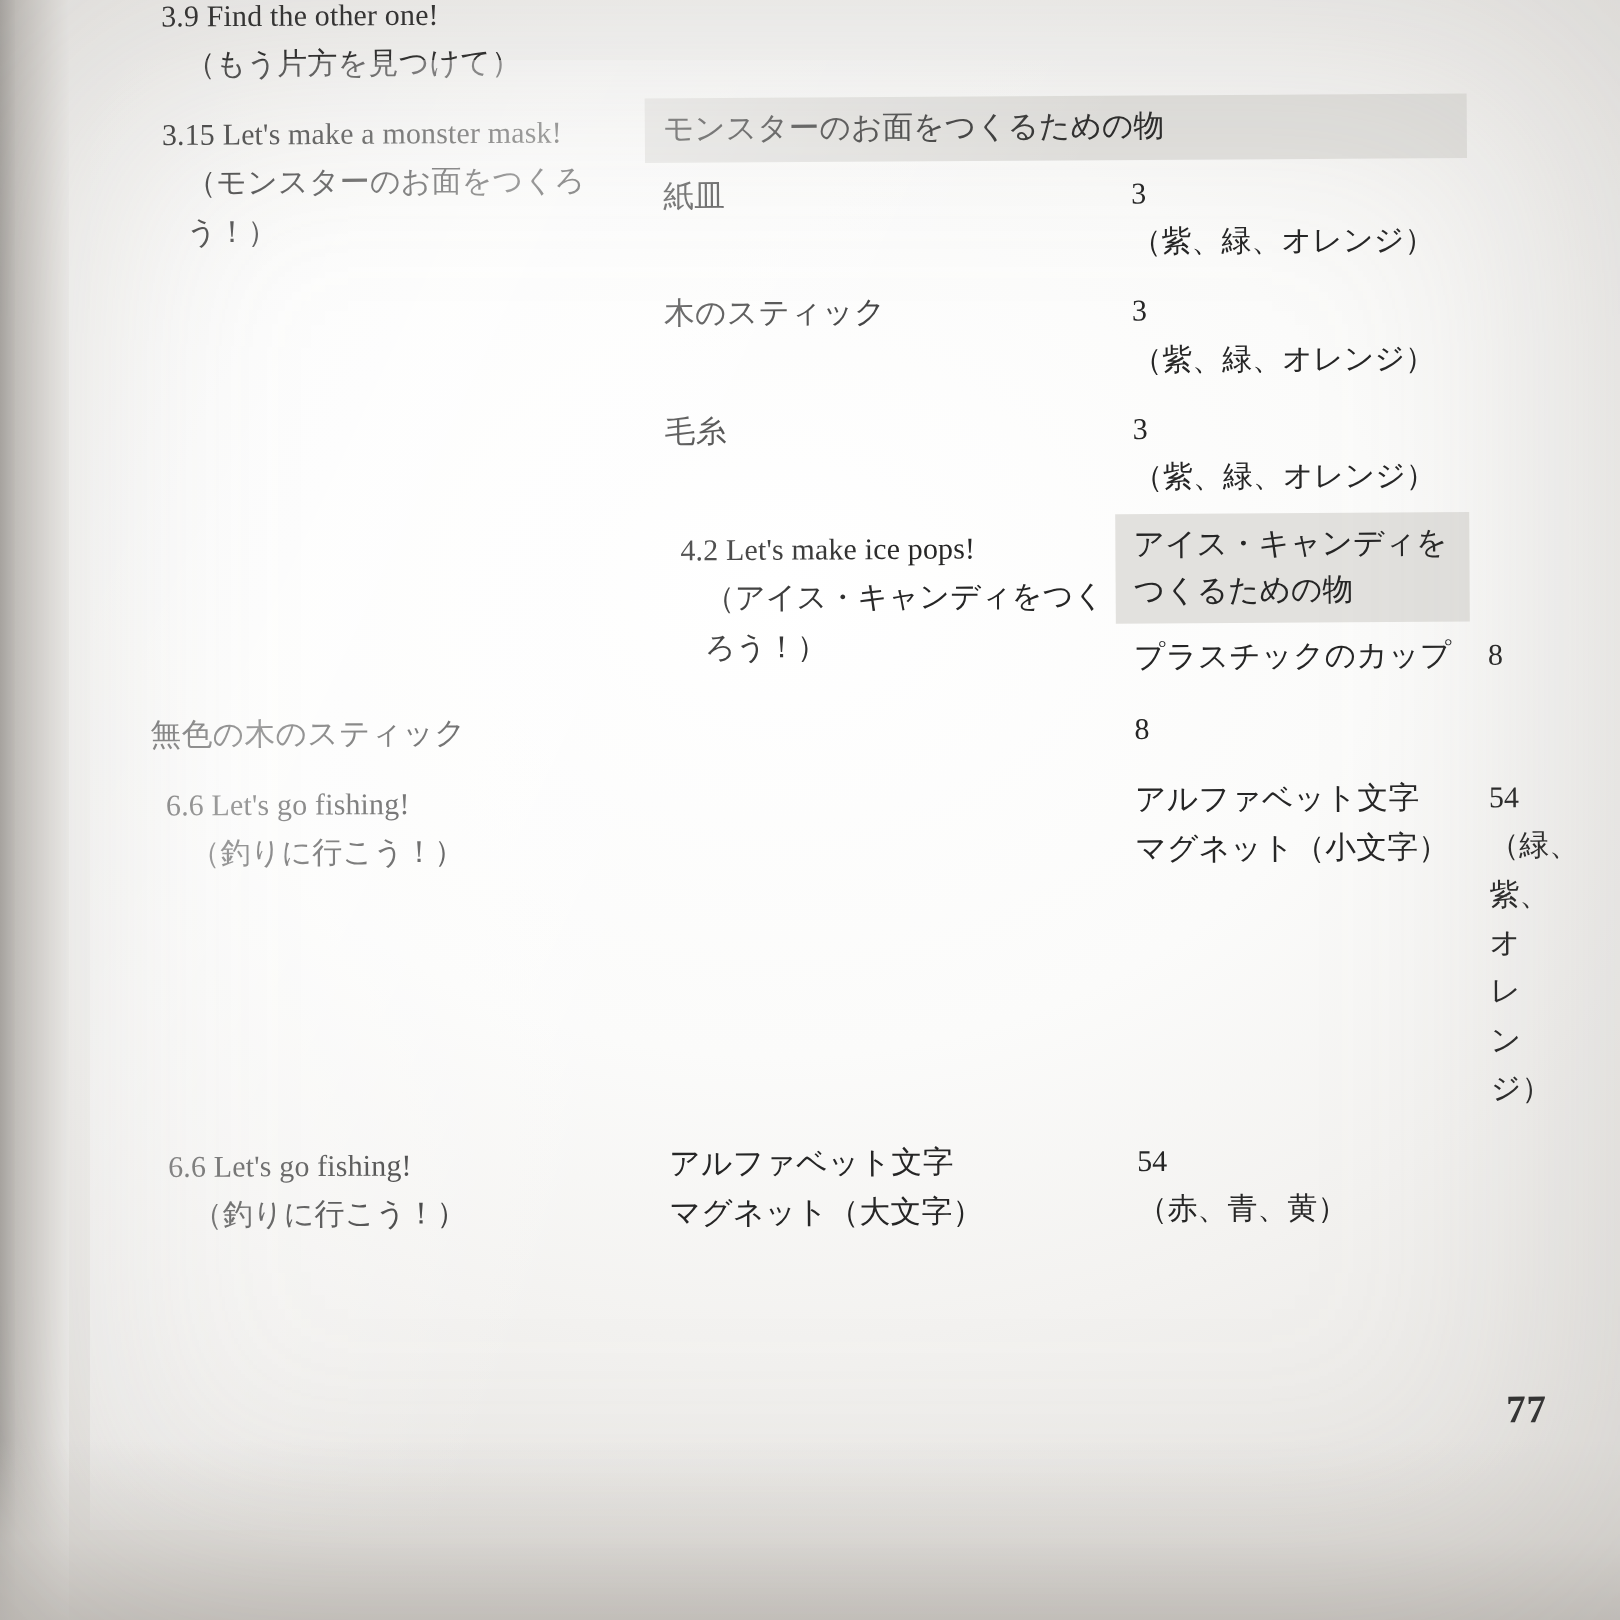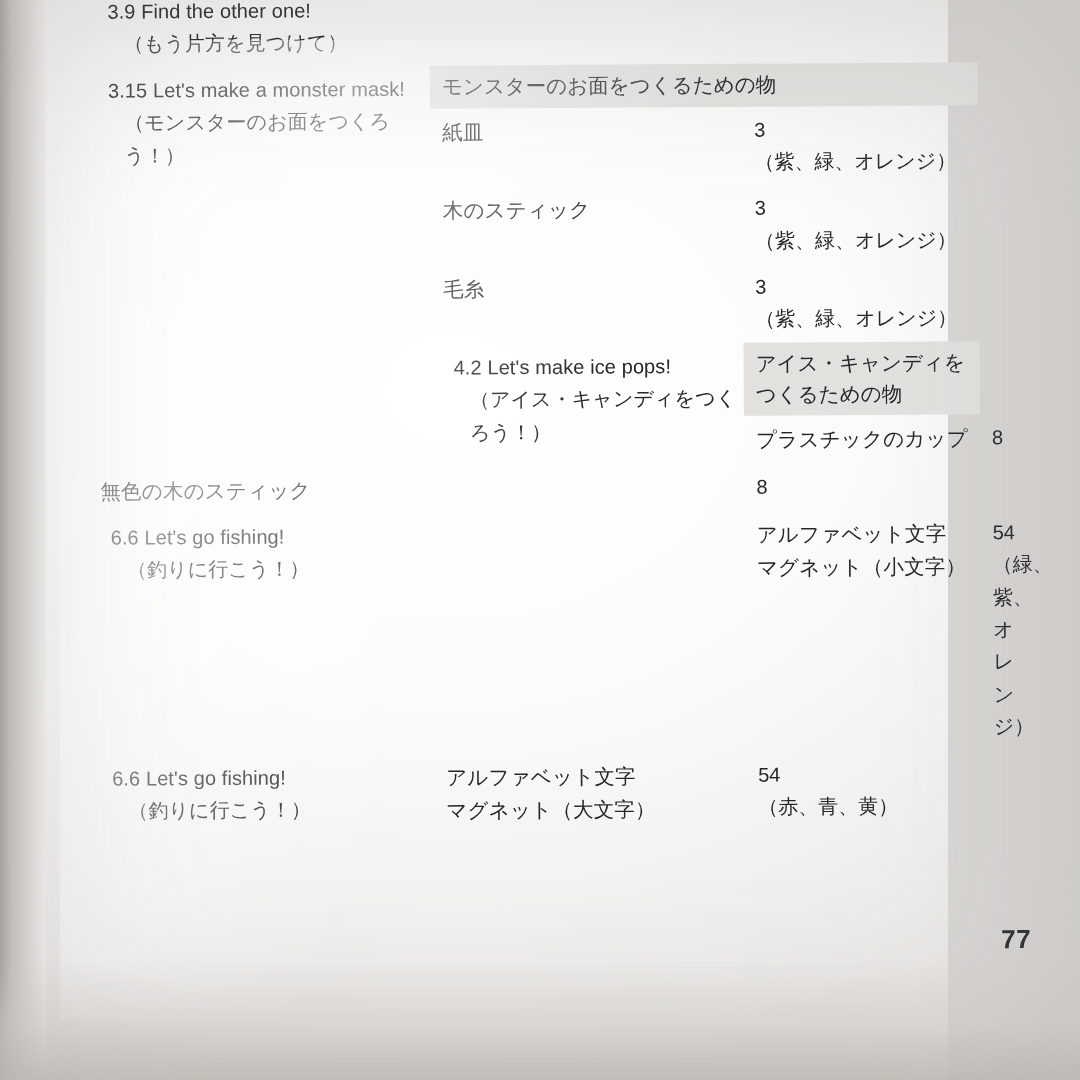--- a/index.html
+++ b/index.html
@@ -12,24 +12,25 @@
   }
   body {
     font-family: "Liberation Sans", "DejaVu Sans", sans-serif;
   }
 
   
   #page-photo {
     position: absolute;
     left: 0;
     top: 0;
-    width: 948px;
+    width: 1080px;
     height: 1080px;
     background:
       radial-gradient(ellipse 900px 700px at 48% 36%, #ffffff 0%, #fbfbfa 45%, #f3f2f0 72%, #e9e7e4 100%);
+    font-family: Liberation Serif, serif;
   }
   
   #gutter {
     position: absolute;
     left: 0;
     top: 0;
     width: 46px;
     height: 1080px;
     background: linear-gradient(to right, #b9b6b2 0%, #cfccc8 35%, #e6e4e1 75%, #f2f1ef 100%);
   }

